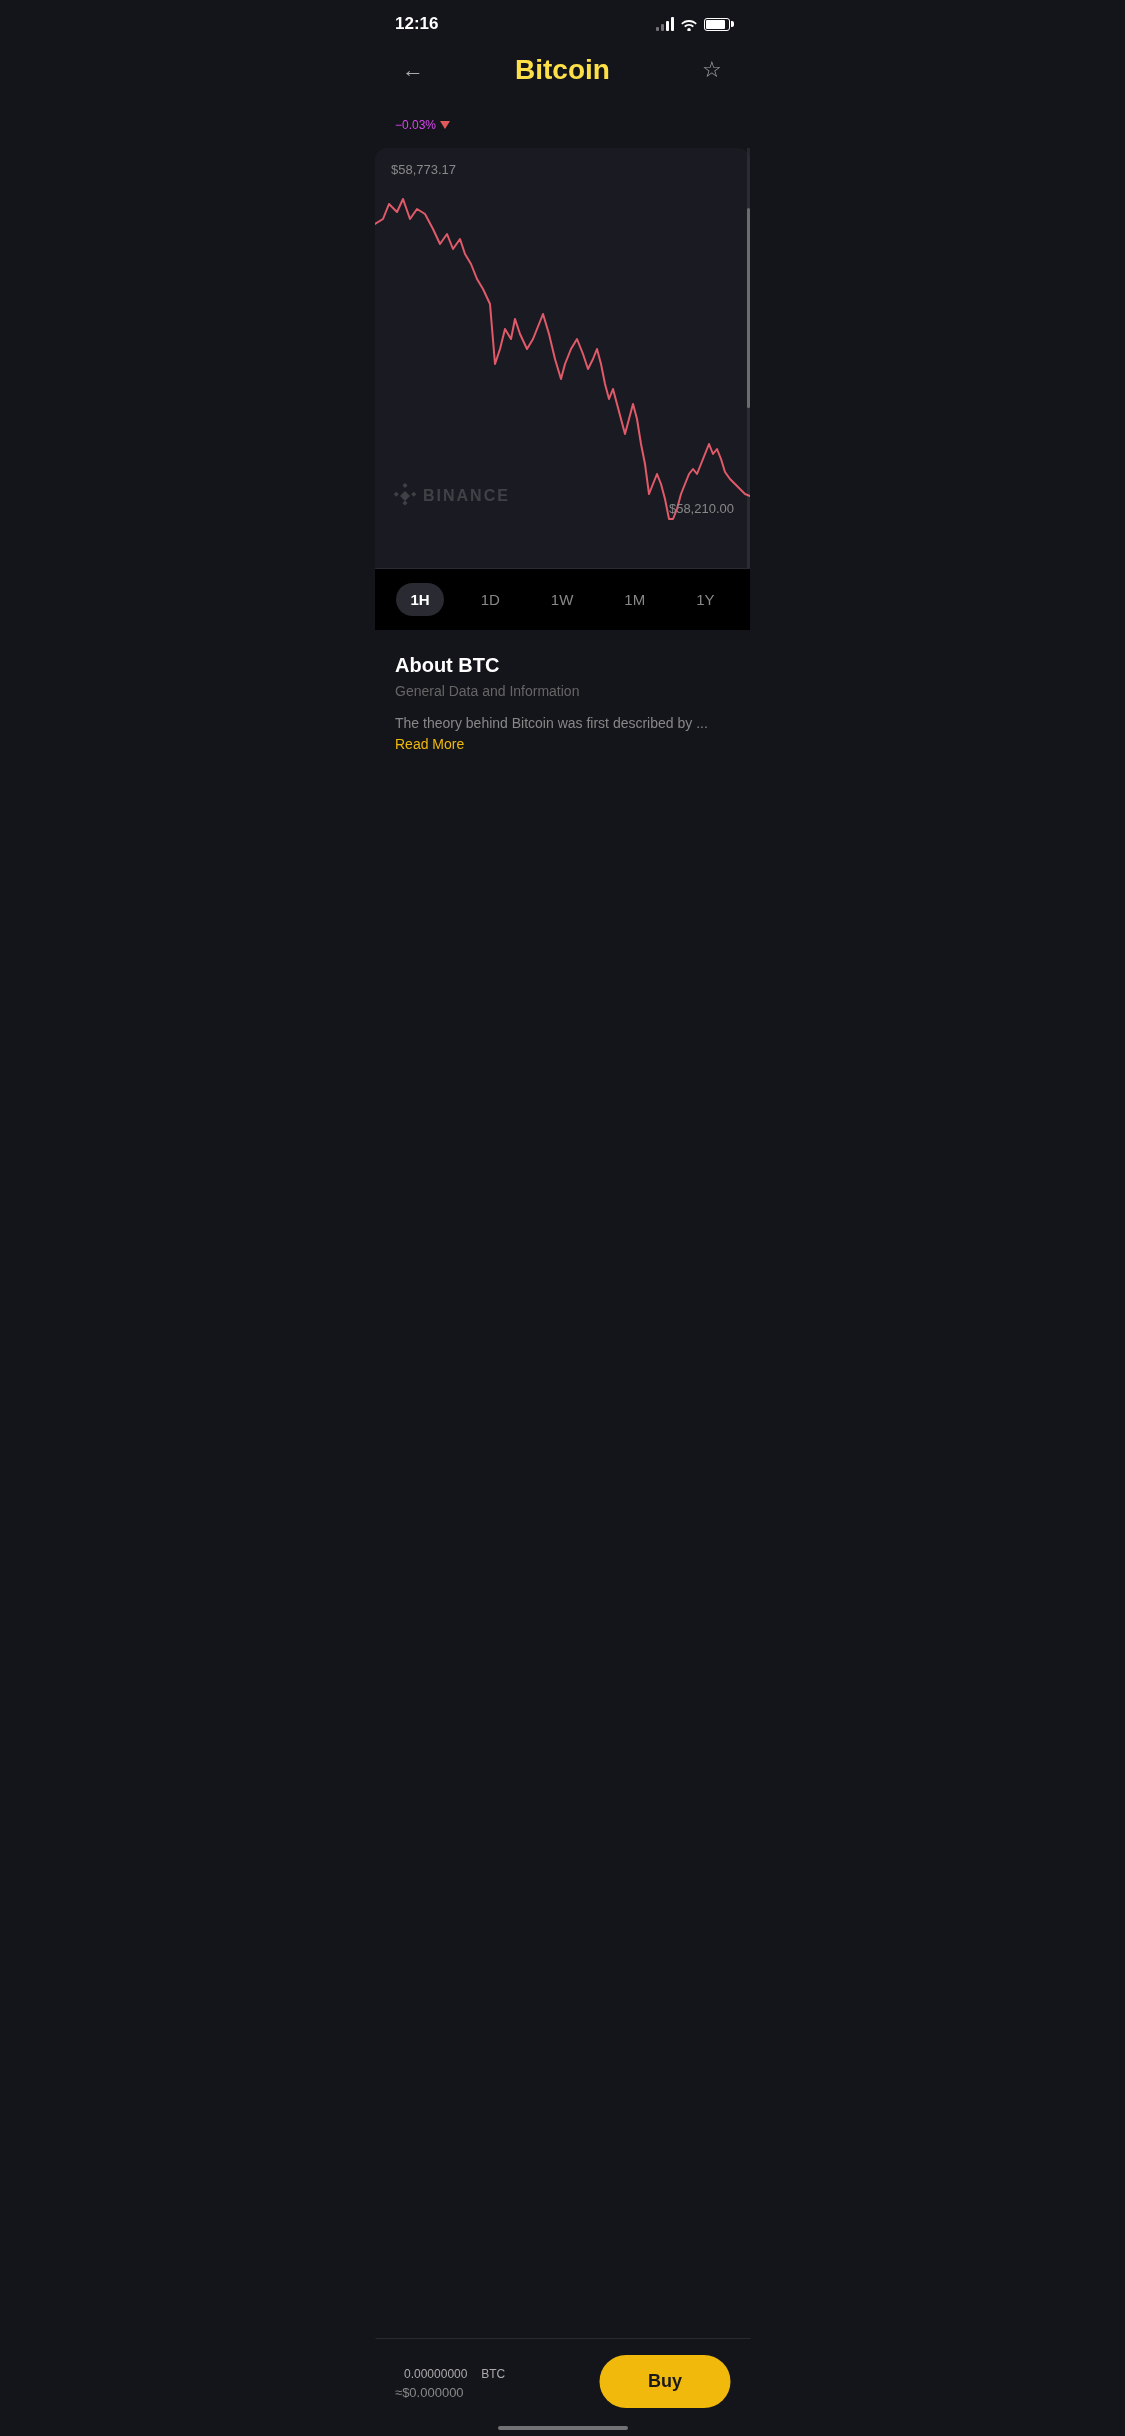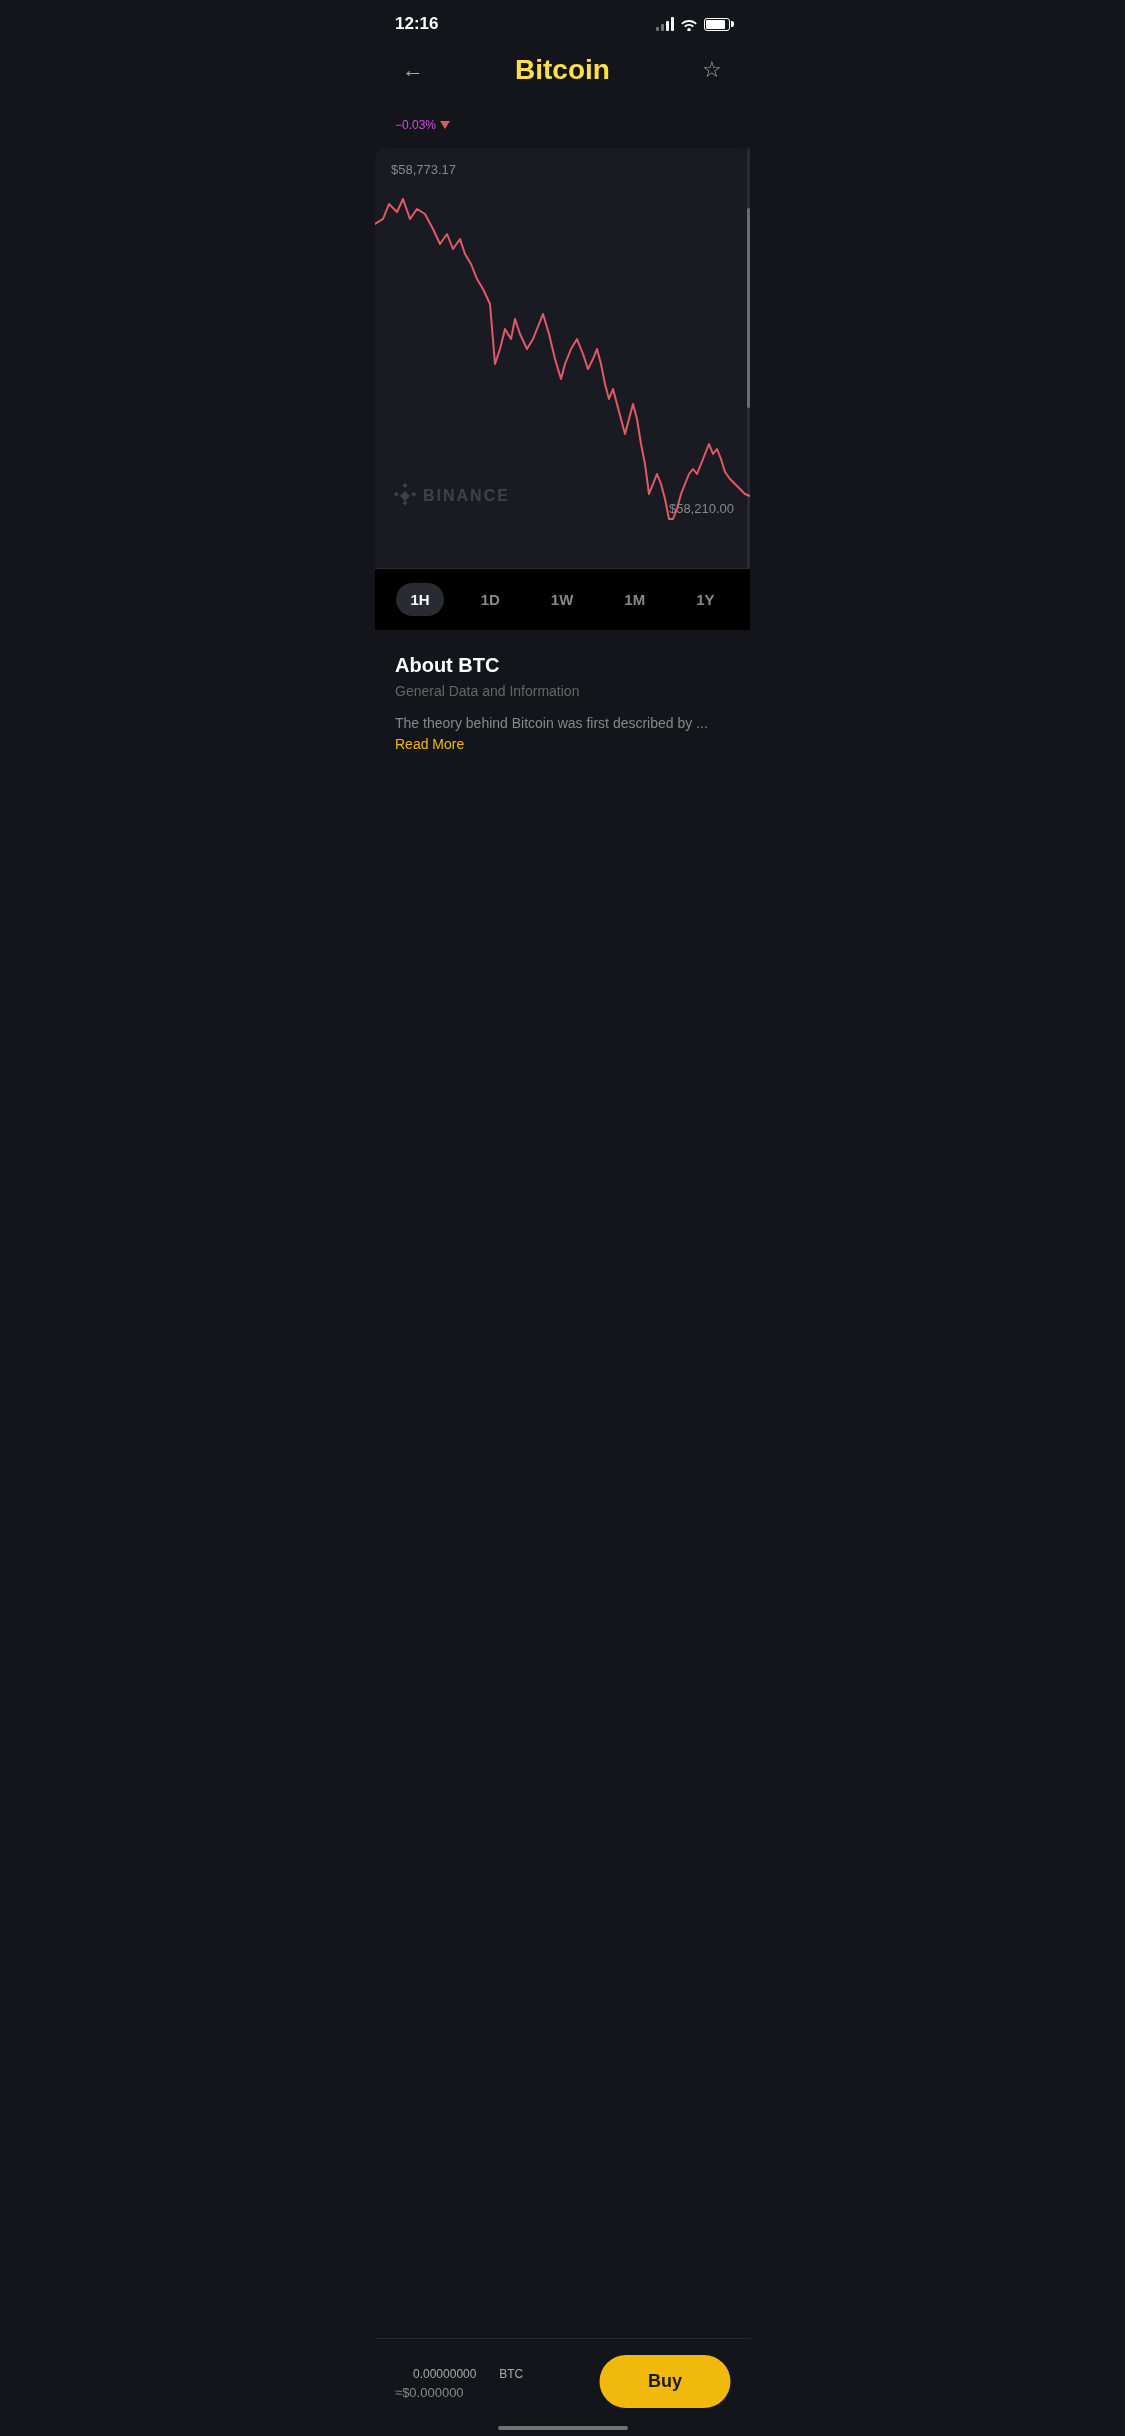--- a/index.html
+++ b/index.html
@@ -214,21 +214,21 @@
     .time-selector {
       background: #000000;
       display: flex;
       justify-content: space-around;
       padding: 14px 10px;
     }
     .time-btn {
       padding: 8px 14px;
       border-radius: 20px;
       font-size: 15px;
-      font-weight: 700;
+      font-weight: 400;
       color: #888;
       cursor: pointer;
       border: none;
       background: transparent;
     }
     .time-btn.active {
       background: #2a2b32;
       color: #fff;
       font-weight: 600;
     }
@@ -277,21 +277,21 @@
     .balance-section {}
     .balance-btc {
       font-size: 17px;
       font-weight: 700;
       color: #fff;
     }
     .balance-btc span {
       font-size: 12px;
       font-weight: 400;
       color: #aaa;
-      margin-left: 18px;
+      margin-left: 9px;
     }
     .balance-usd {
       font-size: 13px;
       color: #888;
       margin-top: 2px;
     }
     .buy-button {
       background: #f0b90b;
       color: #1a1a1a;
       border: none;

